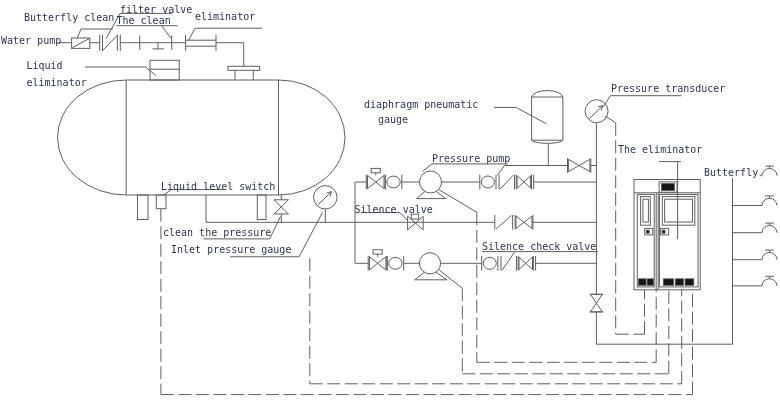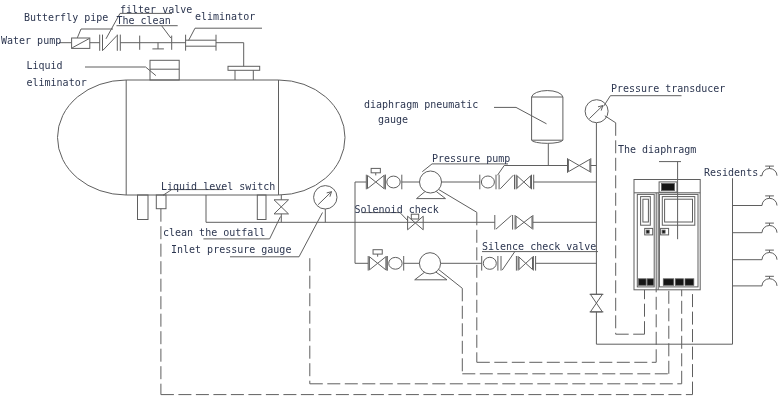--- a/index.html
+++ b/index.html
@@ -318,30 +318,30 @@
 <line class="ln" x1="482" y1="251.6" x2="598" y2="251.6"></line>
 <line class="ln" x1="494" y1="107.4" x2="516" y2="107.4"></line>
 <line class="ln" x1="516" y1="107.4" x2="546.5" y2="123.8"></line>
 <line class="ln" x1="610.4" y1="95.7" x2="681.5" y2="95.7"></line>
 <line class="ln" x1="610.4" y1="95.7" x2="603.6" y2="106.3"></line>
 <line class="ln" x1="659" y1="161.6" x2="681" y2="161.6"></line>
 <line class="ln" x1="677.6" y1="161.6" x2="677.6" y2="239.2"></line>
 </g>
     </svg>
 <div class="lbl" style="left:1px;top:35.699999999999996px">Water pump</div>
-<div class="lbl" style="left:24px;top:12.6px">Butterfly pipe</div>
+<div class="lbl" style="left:24px;top:12.6px">Butterfly clean</div>
 <div class="lbl" style="left:120px;top:4.5px">filter valve</div>
 <div class="lbl" style="left:116.5px;top:16.099999999999998px">The clean</div>
 <div class="lbl" style="left:195px;top:12.1px">eliminator</div>
 <div class="lbl" style="left:26.5px;top:61.1px">Liquid</div>
 <div class="lbl" style="left:26.5px;top:77.5px">eliminator</div>
 <div class="lbl" style="left:161px;top:181.6px">Liquid level switch</div>
-<div class="lbl" style="left:163px;top:228.4px">clean the outfall</div>
+<div class="lbl" style="left:163px;top:228.4px">clean the pressure</div>
 <div class="lbl" style="left:171px;top:244.5px">Inlet pressure gauge</div>
-<div class="lbl" style="left:354.5px;top:205.0px">Solenoid check</div>
+<div class="lbl" style="left:354.5px;top:205.0px">Silence valve</div>
 <div class="lbl" style="left:432px;top:153.9px">Pressure pump</div>
 <div class="lbl" style="left:364px;top:99.9px">diaphragm pneumatic</div>
 <div class="lbl" style="left:378px;top:114.9px">gauge</div>
 <div class="lbl" style="left:482px;top:241.9px">Silence check valve</div>
 <div class="lbl" style="left:611px;top:84.10000000000001px">Pressure transducer</div>
-<div class="lbl" style="left:618px;top:144.9px">The diaphragm</div>
-<div class="lbl" style="left:704px;top:168.4px">Residents</div>
+<div class="lbl" style="left:618px;top:144.9px">The eliminator</div>
+<div class="lbl" style="left:704px;top:168.4px">Butterfly</div>
 </div>
 
 </body></html>

